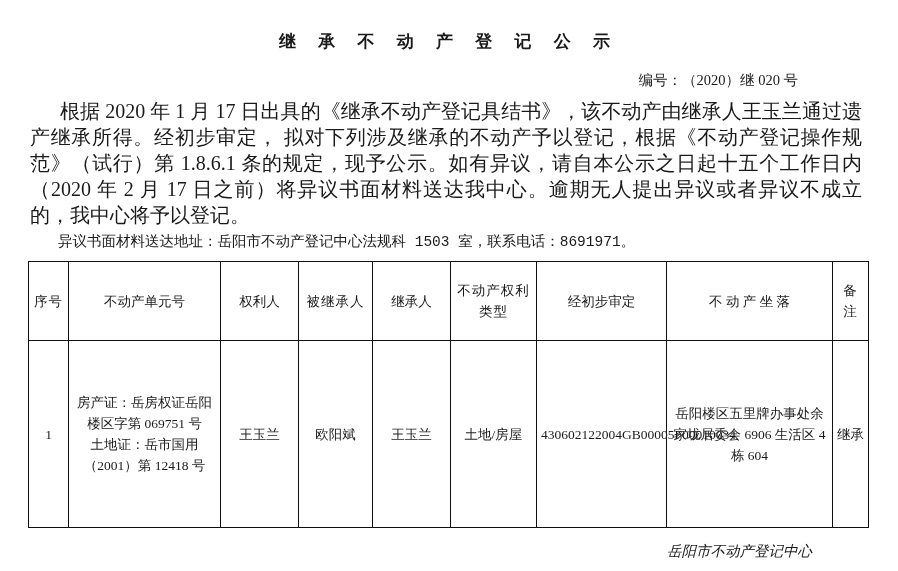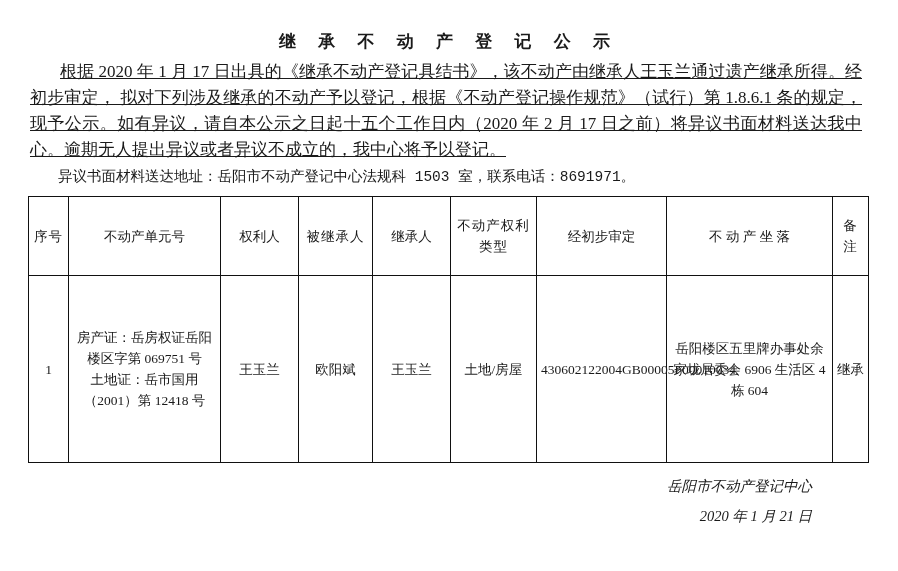--- a/index.html
+++ b/index.html
@@ -21,37 +21,36 @@
     position: relative;
     box-sizing: border-box;
     padding: 0 28px;
   }
   .doc-title {
     text-align: center;
     font-size: 17px;
     font-weight: bold;
     letter-spacing: 9px;
     margin-top: 30px;
-    margin-bottom: 6px;
+    margin-bottom: 18px;
     font-family: "Liberation Serif", serif;
   }
   .doc-number {
     text-align: right;
     font-size: 14.5px;
     margin-right: 72px;
     margin-bottom: 8px;
     font-family: "Liberation Serif", serif;
   }
   .body-text {
-    font-size: 17px;
+    font-size: 20px;
     line-height: 26px;
     text-align: justify;
     font-family: "Liberation Serif", serif;
     margin: 0 8px 0 2px;
-    text-decoration: underline;
   }
   .body-text p {
     margin: 0;
   }
   .indent {
     text-indent: 30px;
   }
   .addr-line {
     font-size: 14.5px;
     line-height: 26px;
@@ -125,20 +124,21 @@
     font-style: italic;
   }
 </style>
 </head>
 <body>
 
 <div class="page">
 
   <div class="doc-title">继 承 不 动 产 登 记 公 示</div>
 
+  <div class="doc-number">编号：（2020）继 020 号</div>
 
   <div class="body-text">
     <p class="indent">根据 2020 年 1 月 17 日出具的《继承不动产登记具结书》，该不动产由继承人王玉兰通过遗产继承所得。经初步审定， 拟对下列涉及继承的不动产予以登记，根据《不动产登记操作规范》（试行）第 1.8.6.1 条的规定，现予公示。如有异议，请自本公示之日起十五个工作日内（2020 年 2 月 17 日之前）将异议书面材料送达我中心。逾期无人提出异议或者异议不成立的，我中心将予以登记。</p>
   </div>
 
   <div class="addr-line">异议书面材料送达地址：岳阳市不动产登记中心法规科 1503 室，联系电话：8691971。</div>
 
   <table class="reg-table">
     <colgroup>
       <col class="col-seq">

